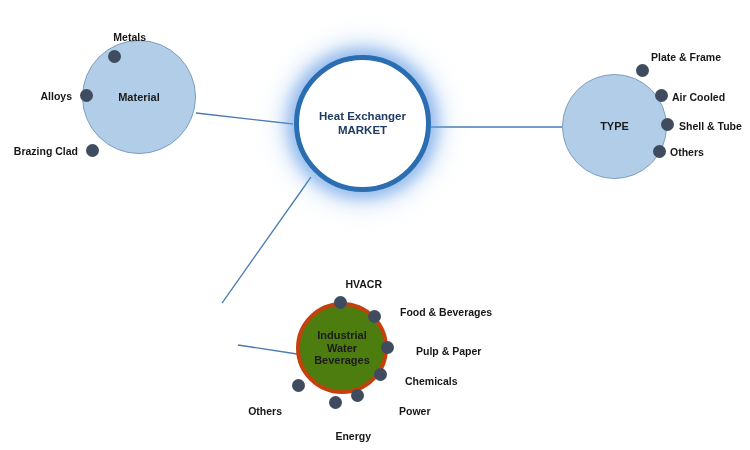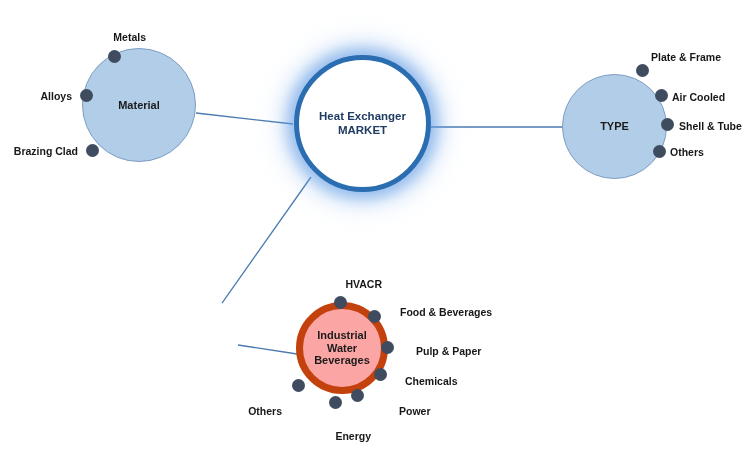--- a/index.html
+++ b/index.html
@@ -35,22 +35,22 @@
     line-height: 1.18;
     font-weight: bold;
     color: #1b1b1b;
   }
   .node.blue {
     background: #b1cde7;
     border: 1px solid #7d9ec4;
     font-size: 11px;
   }
   .node.yellow {
-    background: #fca5a5;
-    border: 7px solid #c2410c;
+    background: #4d7c0f;
+    border: 4px solid #c2410c;
     font-size: 11px;
   }
   .node.hub {
     background: #ffffff;
     border: 5px solid #2a6db0;
     color: #1f3c63;
     font-size: 11.5px;
     box-shadow: 0 0 14px 7px rgba(90,150,225,0.55),
                 0 0 26px 13px rgba(130,180,240,0.30);
     z-index: 4;
@@ -81,21 +81,21 @@
 
 <div id="canvas">
 
   <svg id="wires" viewBox="0 0 750 450">
     <line x1="196" y1="113" x2="293" y2="124" stroke="#4a7ab0" stroke-width="1.3"></line>
     <line x1="431" y1="127" x2="563" y2="127" stroke="#4a7ab0" stroke-width="1.3"></line>
     <line x1="311" y1="177" x2="222" y2="303" stroke="#4a7ab0" stroke-width="1.3"></line>
     <line x1="238" y1="345" x2="297" y2="354" stroke="#4a7ab0" stroke-width="1.3"></line>
   </svg>
 
-  <div class="node blue" style="left:82px; top:48px; width:114px; height:114px;">
+  <div class="node blue" style="left:82px; top:40px; width:114px; height:114px;">
     <span class="node-text">Material</span>
   </div>
 
   <div class="dot" style="left:108px; top:50px;"></div>
   <div class="leaf-label c" style="left:66px; top:31px; width:80px;">Metals</div>
 
   <div class="dot" style="left:80px; top:89px;"></div>
   <div class="leaf-label l" style="left:0px; top:90px; width:72px;">Alloys</div>
 
   <div class="dot" style="left:86px; top:144px;"></div>

